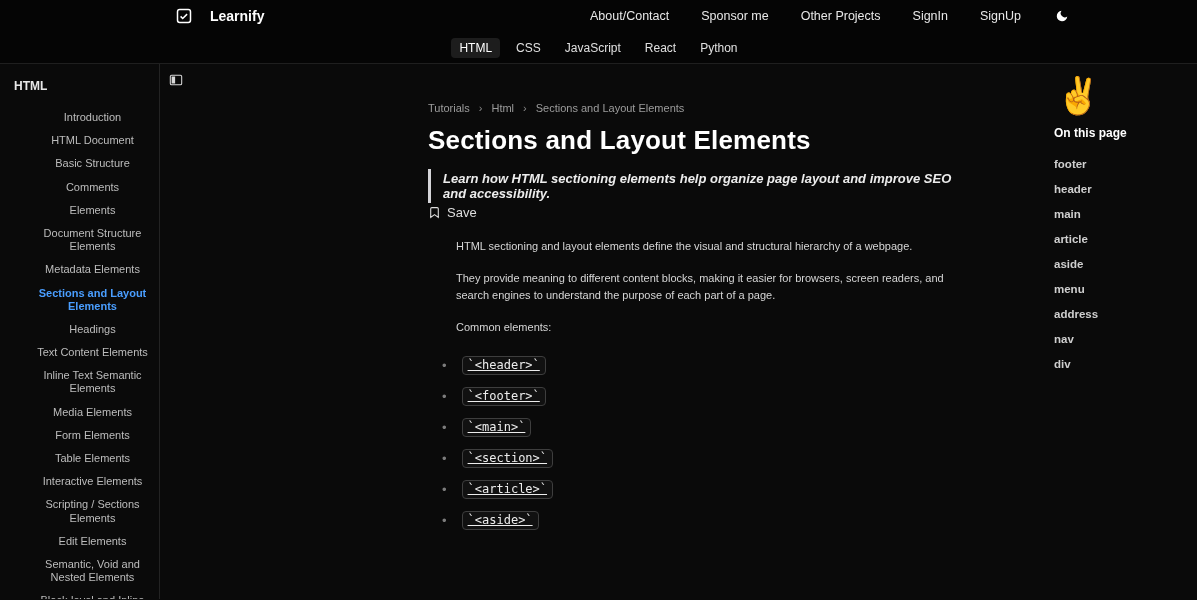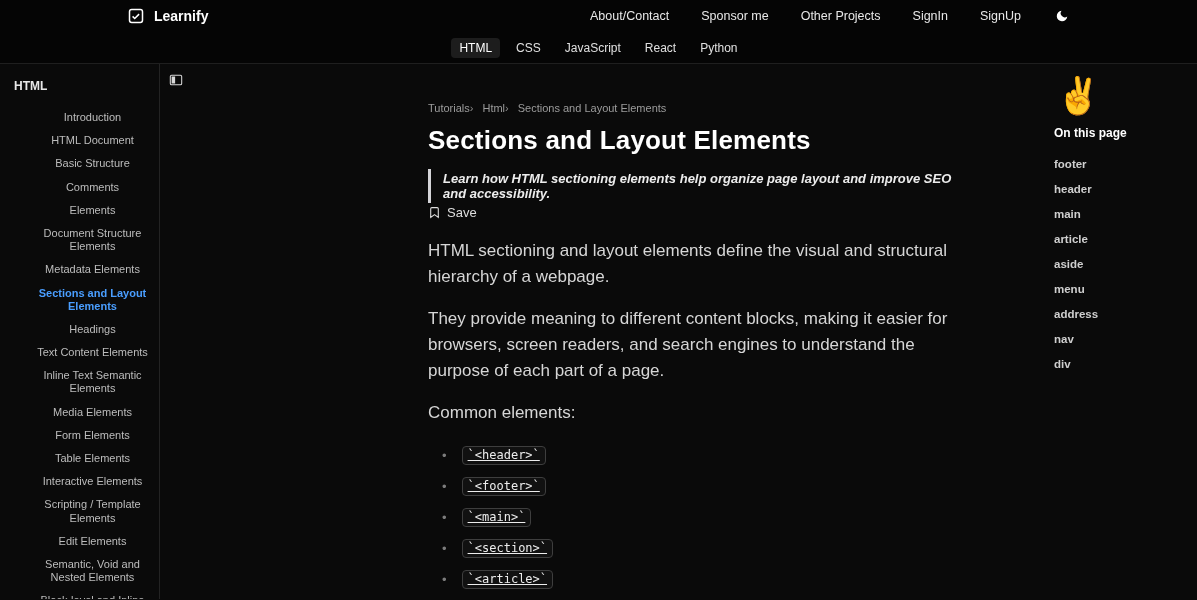--- a/index.html
+++ b/index.html
@@ -11,21 +11,21 @@
   }
   
   .topbar {
     height: 32px;
     background: #050505;
     display: flex;
     align-items: center;
     justify-content: space-between;
     padding: 0 128px;
   }
-  .brand { display: flex; align-items: center; gap: 10px; color: #fff; font-weight: 700; font-size: 14px; cursor: pointer; }
+  .brand { display: flex; align-items: center; gap: 18px; color: #fff; font-weight: 700; font-size: 14px; cursor: pointer; margin-left: 48px; }
   .topnav { display: flex; align-items: center; gap: 32px; }
   .topnav a { color: #e8e8e8; font-size: 12.5px; text-decoration: none; cursor: pointer; }
   .theme-btn { display: flex; align-items: center; cursor: pointer; margin-left: 2px; }
   
   .topicsbar {
     height: 32px;
     background: #050505;
     border-bottom: 1px solid #1f1f1f;
     display: flex;
     align-items: center;
@@ -54,35 +54,35 @@
   }
   .sidebar-item.active { color: #4a9eff; font-weight: 700; }
   
   .content {
     flex: 1;
     position: relative;
     padding: 38px 0 0 268px;
   }
   .panel-toggle { position: absolute; top: 6px; left: 6px; cursor: pointer; padding: 3px; }
   .main { width: 548px; }
-  .breadcrumb { display: flex; align-items: center; font-size: 11px; color: #9c9c9c; }
+  .breadcrumb { display: flex; align-items: center; gap: 9px; font-size: 11px; color: #9c9c9c; }
   .crumb { cursor: pointer; }
   .crumb + .crumb::before { content: "\203A"; margin-right: 9px; color: #8a8a8a; }
   h1 { font-size: 26px; font-weight: 800; color: #fff; margin: 11px 0 13px; letter-spacing: .2px; }
   blockquote {
     border-left: 3px solid #d4d4d8;
     padding: 2px 0 2px 12px;
     margin: 0 0 2px;
     font-style: italic;
     font-weight: 600;
     font-size: 13px;
     color: #ececec;
   }
   .save-row { display: inline-flex; align-items: center; gap: 6px; font-size: 13px; color: #dedede; margin-bottom: 18px; cursor: pointer; }
-  .main p { font-size: 17px; line-height: 1.55; color: #d6d6d6; margin-bottom: 15px; }
+  .main p { font-size: 11px; line-height: 1.55; color: #d6d6d6; margin-bottom: 15px; margin-left: 28px; }
   .elements-list { list-style: none; margin-top: 20px; padding-left: 14px; }
   .elements-list li { display: flex; align-items: center; gap: 15px; margin-bottom: 12px; }
   .elements-list li::before { content: "\2022"; color: #7c7c7c; font-size: 13px; }
   .code-chip {
     font-family: "DejaVu Sans Mono", monospace;
     font-size: 12px;
     color: #ededed;
     background: #111;
     border: 1px solid #3e3e3e;
     border-radius: 4px;
@@ -146,21 +146,21 @@
     <div class="sidebar-item">Document Structure Elements</div>
     <div class="sidebar-item">Metadata Elements</div>
     <div class="sidebar-item active">Sections and Layout Elements</div>
     <div class="sidebar-item">Headings</div>
     <div class="sidebar-item">Text Content Elements</div>
     <div class="sidebar-item">Inline Text Semantic Elements</div>
     <div class="sidebar-item">Media Elements</div>
     <div class="sidebar-item">Form Elements</div>
     <div class="sidebar-item">Table Elements</div>
     <div class="sidebar-item">Interactive Elements</div>
-    <div class="sidebar-item">Scripting / Template Elements</div>
+    <div class="sidebar-item">Scripting / Sections Elements</div>
     <div class="sidebar-item">Edit Elements</div>
     <div class="sidebar-item">Semantic, Void and Nested Elements</div>
     <div class="sidebar-item">Block-level and Inline Elements</div>
   </aside>
 
   <div class="content">
     <span class="panel-toggle">
       <span>
         <svg viewBox="0 0 16 16" width="14" height="14">
             <rect x="1.5" y="2.5" width="13" height="11" rx="1.5" fill="none" stroke="#d8d8d8" stroke-width="1.2"></rect>

